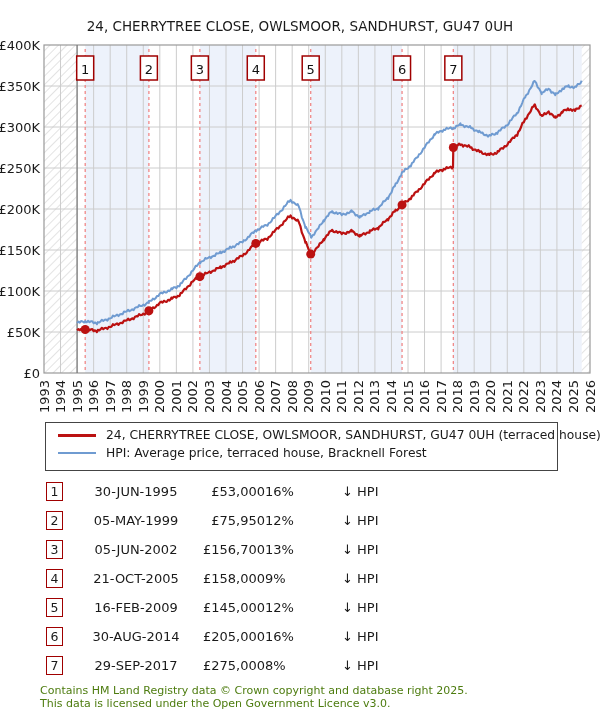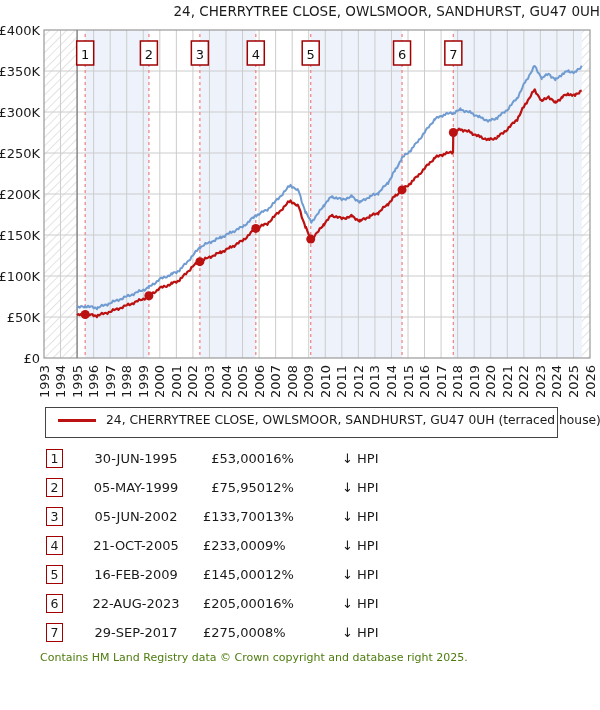--- a/index.html
+++ b/index.html
@@ -1,17 +1,17 @@
 <!DOCTYPE html>
 <html><head>
 <meta charset="utf-8">
 <style>
   html,body{margin:0;padding:0;background:#ffffff;width:600px;height:710px;overflow:hidden;
     font-family:"DejaVu Sans","Liberation Sans",sans-serif;color:#1a1a1a;}
-  .titles{padding-top:3px;text-align:right;}
+  .titles{padding-top:18px;text-align:center;}
   .title-line{font-size:13.5px;line-height:17px;}
   .subtitle-line{font-size:13px;line-height:17px;}
   #chart{display:block;}
   .legend{margin:2px 0 0 45px;width:505px;border:1px solid #444;padding:3px 0 8px 6px;background:#fff;}
   .lrow{display:flex;align-items:center;height:18px;}
   .swatch{display:inline-block;width:38px;margin:0 10px 0 6px;flex:0 0 auto;}
   .llabel{font-size:12.3px;white-space:nowrap;}
   .sales-table{margin-top:6px;}
   .trow{display:flex;align-items:center;height:29px;}
   .cell-box{margin-left:46px;width:15px;height:17px;border:1.5px solid #a00000;background:#fff;
@@ -157,20 +157,24 @@
     <text transform="translate(561.4090909090909,345) rotate(-90)" text-anchor="end" font-size="13" fill="#1a1a1a">2024</text>
     <text transform="translate(577.9545454545455,345) rotate(-90)" text-anchor="end" font-size="13" fill="#1a1a1a">2025</text>
     <text transform="translate(594.5,345) rotate(-90)" text-anchor="end" font-size="13" fill="#1a1a1a">2026</text>
   </svg>
 
 <div class="legend">
     <div class="lrow">
       <span class="swatch" style="background: rgb(187, 17, 17); height: 3px;"></span>
       <span class="llabel">24, CHERRYTREE CLOSE, OWLSMOOR, SANDHURST, GU47 0UH (terraced house)</span>
     </div>
+    <div class="lrow">
+      <span class="swatch" style="background: rgb(111, 155, 209); height: 2.5px;"></span>
+      <span class="llabel">HPI: Average price, terraced house, Bracknell Forest</span>
+    </div>
   </div>
 
 <div class="sales-table">
   <div class="trow">
     <div class="cell-box">1</div>
     <div class="cell-date">30-JUN-1995</div>
     <div class="cell-price">£53,000</div>
     <div class="cell-pct">16%</div>
     <div class="cell-ref">↓ HPI</div>
   </div>
@@ -179,53 +183,54 @@
     <div class="cell-box">2</div>
     <div class="cell-date">05-MAY-1999</div>
     <div class="cell-price">£75,950</div>
     <div class="cell-pct">12%</div>
     <div class="cell-ref">↓ HPI</div>
   </div>
 
   <div class="trow">
     <div class="cell-box">3</div>
     <div class="cell-date">05-JUN-2002</div>
-    <div class="cell-price">£133,700</div>
+    <div class="cell-price">£156,700</div>
     <div class="cell-pct">13%</div>
     <div class="cell-ref">↓ HPI</div>
   </div>
 
   <div class="trow">
     <div class="cell-box">4</div>
     <div class="cell-date">21-OCT-2005</div>
-    <div class="cell-price">£233,000</div>
+    <div class="cell-price">£158,000</div>
     <div class="cell-pct">9%</div>
     <div class="cell-ref">↓ HPI</div>
   </div>
 
   <div class="trow">
     <div class="cell-box">5</div>
     <div class="cell-date">16-FEB-2009</div>
     <div class="cell-price">£145,000</div>
     <div class="cell-pct">12%</div>
     <div class="cell-ref">↓ HPI</div>
   </div>
 
   <div class="trow">
     <div class="cell-box">6</div>
-    <div class="cell-date">22-AUG-2023</div>
+    <div class="cell-date">30-AUG-2014</div>
     <div class="cell-price">£205,000</div>
     <div class="cell-pct">16%</div>
     <div class="cell-ref">↓ HPI</div>
   </div>
 
   <div class="trow">
     <div class="cell-box">7</div>
     <div class="cell-date">29-SEP-2017</div>
     <div class="cell-price">£275,000</div>
     <div class="cell-pct">8%</div>
     <div class="cell-ref">↓ HPI</div>
   </div>
 </div>
 
 <div class="footer">
   <div>Contains HM Land Registry data © Crown copyright and database right 2025.</div>
+  <div>This data is licensed under the Open Government Licence v3.0.</div>
 </div>
 
 </body></html>

